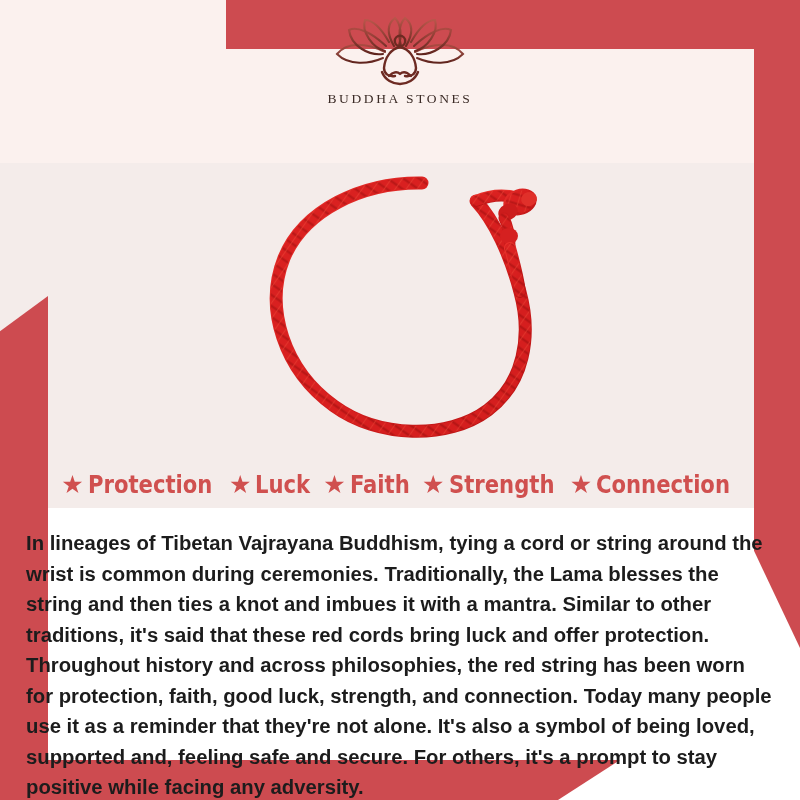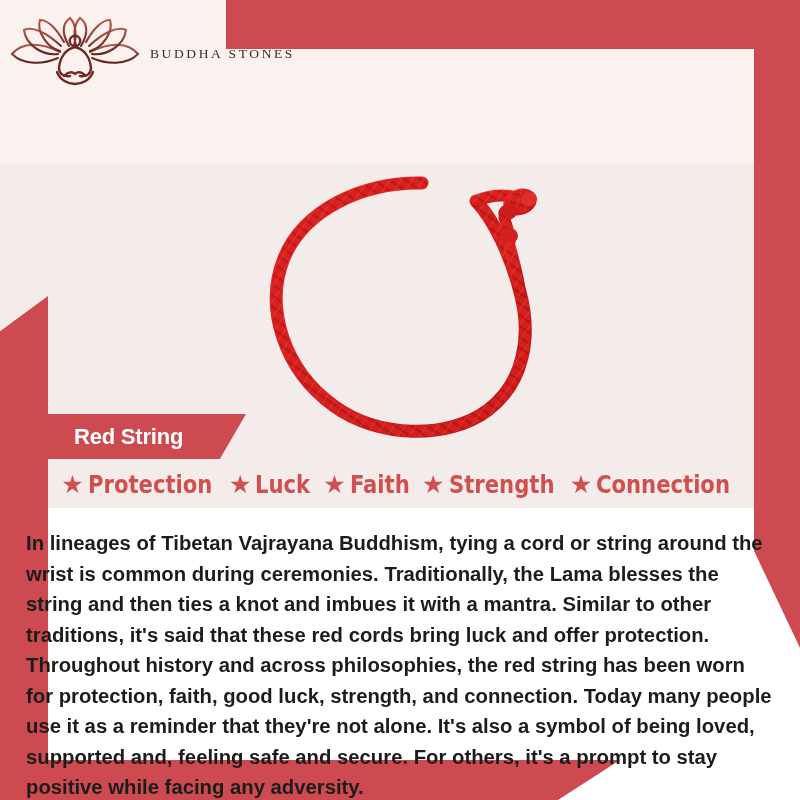--- a/index.html
+++ b/index.html
@@ -72,21 +72,21 @@
     background: #cd4b50;
     clip-path: polygon(0 0, 100% 0, 90% 100%, 0 100%);
   }
 
   
   .logo-block {
     position: absolute;
     left: 0; top: 16px;
     width: 800px;
     display: flex;
-    flex-direction: row;
+    flex-direction: column;
     align-items: center;
     z-index: 5;
   }
   .logo-mark { width: 150px; height: 72px; display: block; }
   .logo-word {
     margin-top: 3px;
     font-family: "Liberation Serif", serif;
     font-size: 13.5px;
     letter-spacing: 2.6px;
     color: #3a2a25;
@@ -287,42 +287,39 @@
         <ellipse cx="257" cy="70" rx="9" ry="8" fill="#d52020"></ellipse>
       </g>
 
       <g fill="none" stroke-linecap="round">
         <path d="M258 82 C 262 96, 266 112, 268 126" stroke="url(#cordGrad)" stroke-width="12"></path>
         <path d="M258 82 C 262 96, 266 112, 268 126" stroke="url(#braid)" stroke-width="10" opacity="0.85"></path>
       </g>
     </svg>
   </div>
 
-  <div class="ribbon">
-    <span class="ribbon-label">Red String</span>
+
+  <div class="features">
+    <span class="feature">
+      <span class="star">★</span>
+      <span class="feature-text">Protection</span>
+    </span>
+    <span class="feature">
+      <span class="star">★</span>
+      <span class="feature-text">Luck</span>
+    </span>
+    <span class="feature">
+      <span class="star">★</span>
+      <span class="feature-text">Faith</span>
+    </span>
+    <span class="feature">
+      <span class="star">★</span>
+      <span class="feature-text">Strength</span>
+    </span>
+    <span class="feature">
+      <span class="star">★</span>
+      <span class="feature-text">Connection</span>
+    </span>
   </div>
 
-  <div class="features">
-    <span class="feature">
-      <span class="star">★</span>
-      <span class="feature-text">Protection</span>
-    </span>
-    <span class="feature">
-      <span class="star">★</span>
-      <span class="feature-text">Luck</span>
-    </span>
-    <span class="feature">
-      <span class="star">★</span>
-      <span class="feature-text">Faith</span>
-    </span>
-    <span class="feature">
-      <span class="star">★</span>
-      <span class="feature-text">Strength</span>
-    </span>
-    <span class="feature">
-      <span class="star">★</span>
-      <span class="feature-text">Connection</span>
-    </span>
-  </div>
-
   <p class="body-copy">In lineages of Tibetan Vajrayana Buddhism, tying a cord or string around the wrist is common during ceremonies. Traditionally, the Lama blesses the string and then ties a knot and imbues it with a mantra. Similar to other traditions, it's said that these red cords bring luck and offer protection. Throughout history and across philosophies, the red string has been worn for protection, faith, good luck, strength, and connection. Today many people use it as a reminder that they're not alone. It's also a symbol of being loved, supported and, feeling safe and secure. For others, it's a prompt to stay positive while facing any adversity.</p>
 
 </div>
 
 </body></html>

